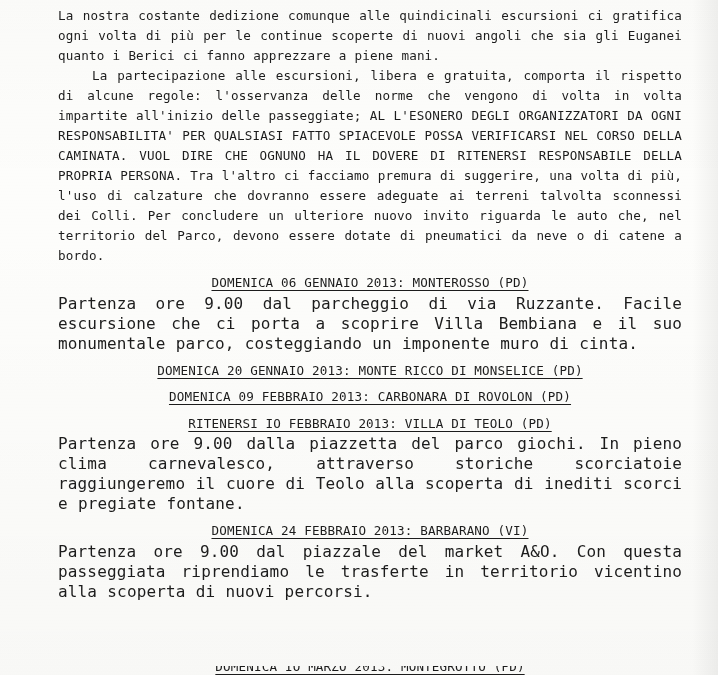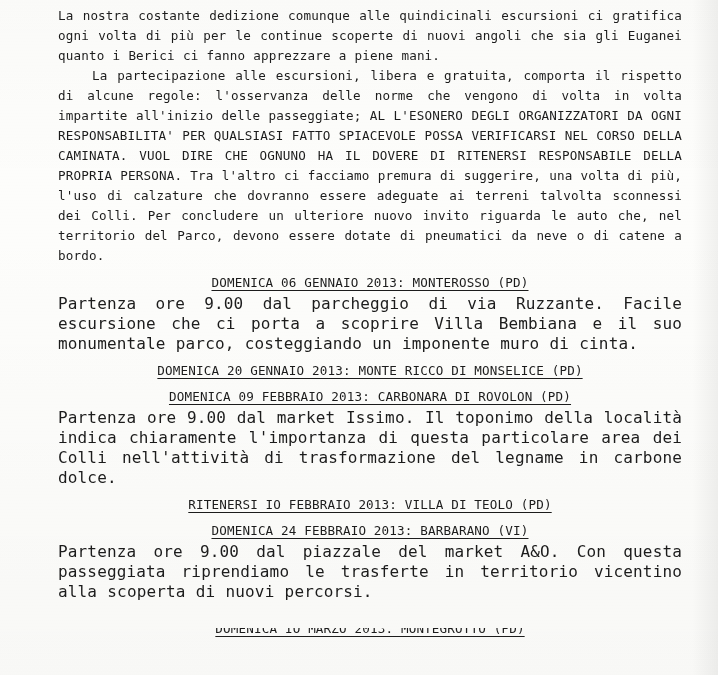--- a/index.html
+++ b/index.html
@@ -66,21 +66,21 @@
     line-height: 20.0px;
     letter-spacing: 0.15px;
     text-align: justify;
     word-spacing: 0.4px;
     color: #1c1c1c;
     margin-top: 1px;
   }
   .cut-off {
     position: absolute;
     left: 58px;
-    top: 628px;
+    top: 666px;
     width: 624px;
     overflow: hidden;
     height: 9px;
   }
   .cut-off .entry-head {
     line-height: 19.5px;
     position: relative;
     top: -9px;
   }
   
@@ -118,25 +118,25 @@
       <div class="entry-head">DOMENICA 06 GENNAIO 2013: MONTEROSSO (PD)</div>
       <div class="entry-body">Partenza ore 9.00 dal parcheggio di via Ruzzante. Facile escursione che ci porta a scoprire Villa Bembiana e il suo monumentale parco, costeggiando un imponente muro di cinta.</div>
     </div>
 
     <div class="entry">
       <div class="entry-head">DOMENICA 20 GENNAIO 2013: MONTE RICCO DI MONSELICE (PD)</div>
     </div>
 
     <div class="entry">
       <div class="entry-head">DOMENICA 09 FEBBRAIO 2013: CARBONARA DI ROVOLON (PD)</div>
-      <div class="entry-body">Partenza ore 9.00 dal market Issimo. Il toponimo della località indica chiaramente l'importanza di questa particolare area dei Colli nell'attività di trasformazione del legname in carbone dolce.</div>
     </div>
 
     <div class="entry">
       <div class="entry-head">RITENERSI IO FEBBRAIO 2013: VILLA DI TEOLO (PD)</div>
+      <div class="entry-body">Partenza ore 9.00 dalla piazzetta del parco giochi. In pieno clima carnevalesco, attraverso storiche scorciatoie raggiungeremo il cuore di Teolo alla scoperta di inediti scorci e pregiate fontane.</div>
     </div>
 
     <div class="entry">
       <div class="entry-head">DOMENICA 24 FEBBRAIO 2013: BARBARANO (VI)</div>
       <div class="entry-body">Partenza ore 9.00 dal piazzale del market A&amp;O. Con questa passeggiata riprendiamo le trasferte in territorio vicentino alla scoperta di nuovi percorsi.</div>
     </div>
 
   </div>
 
   <div class="cut-off">

